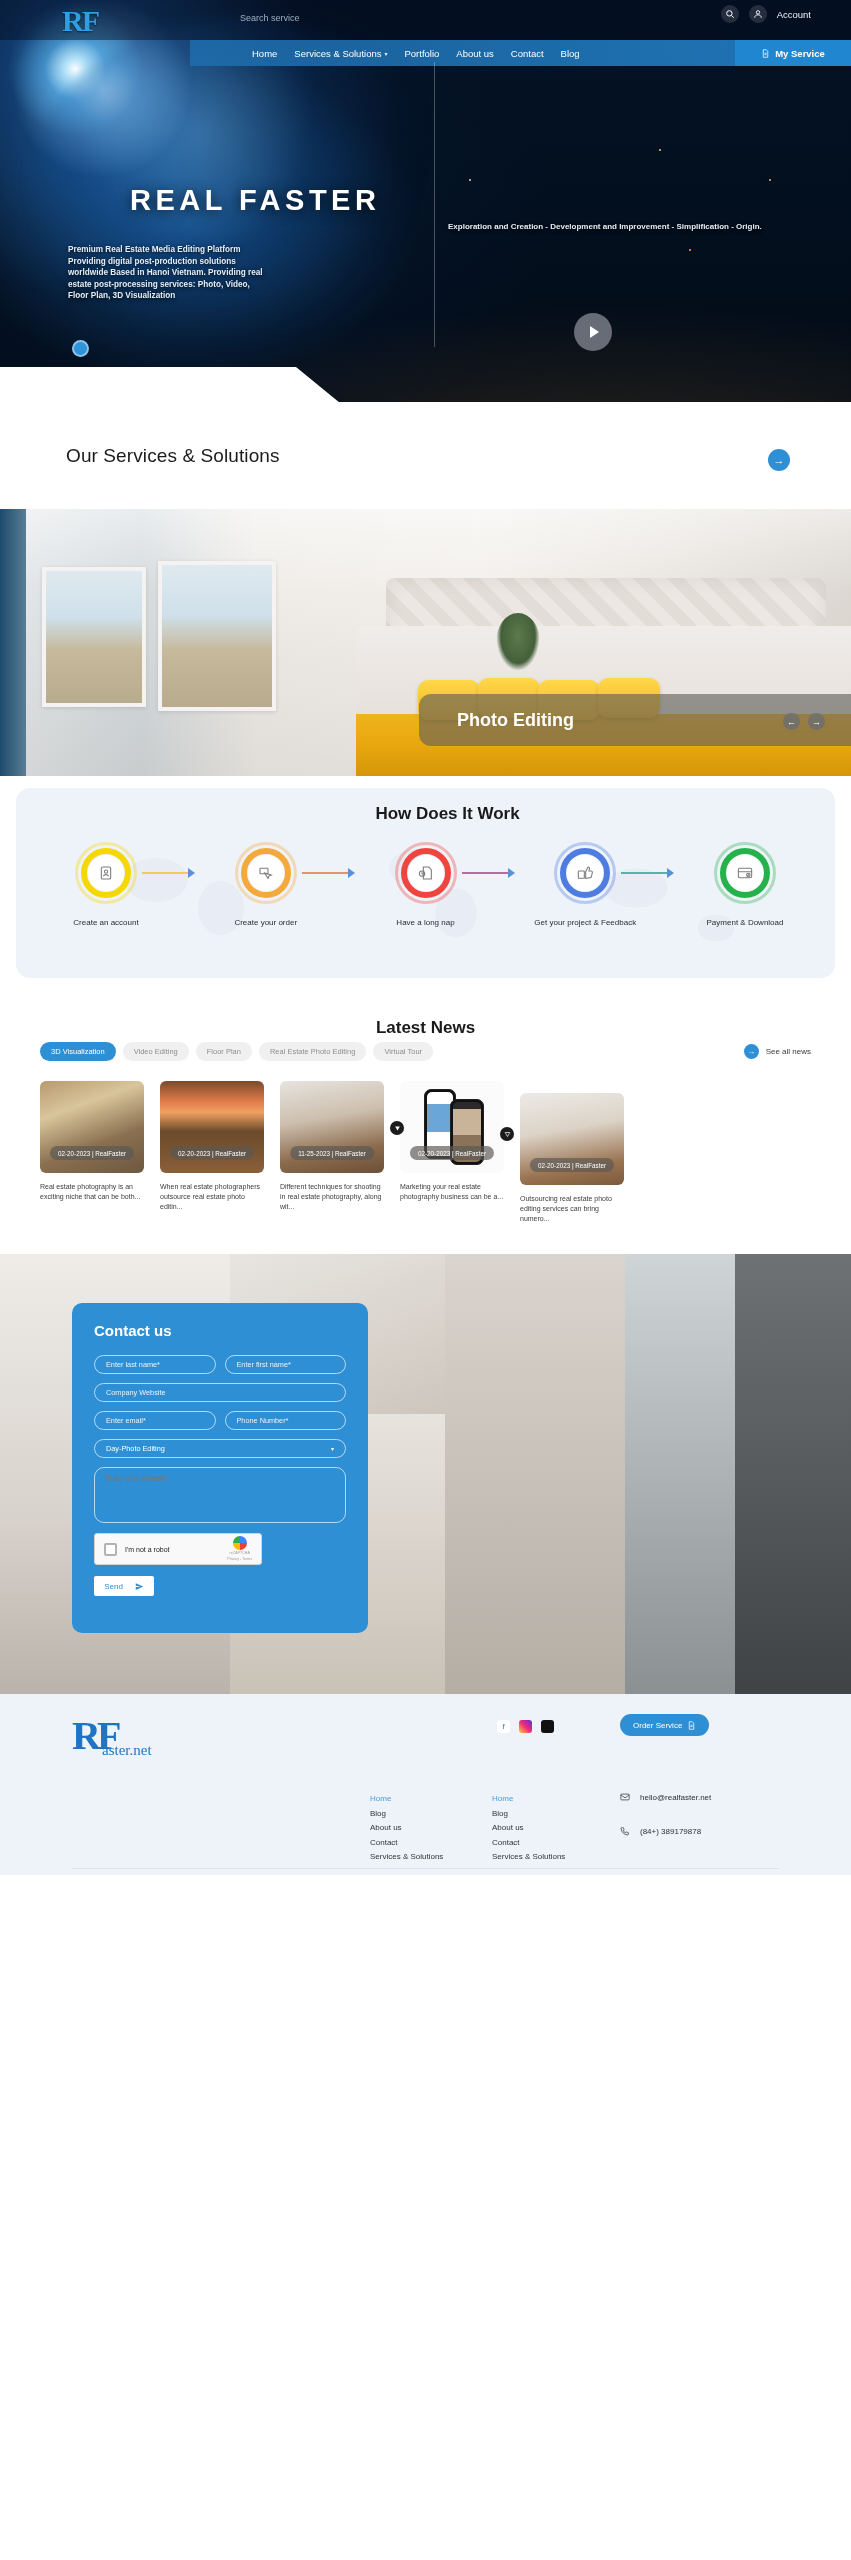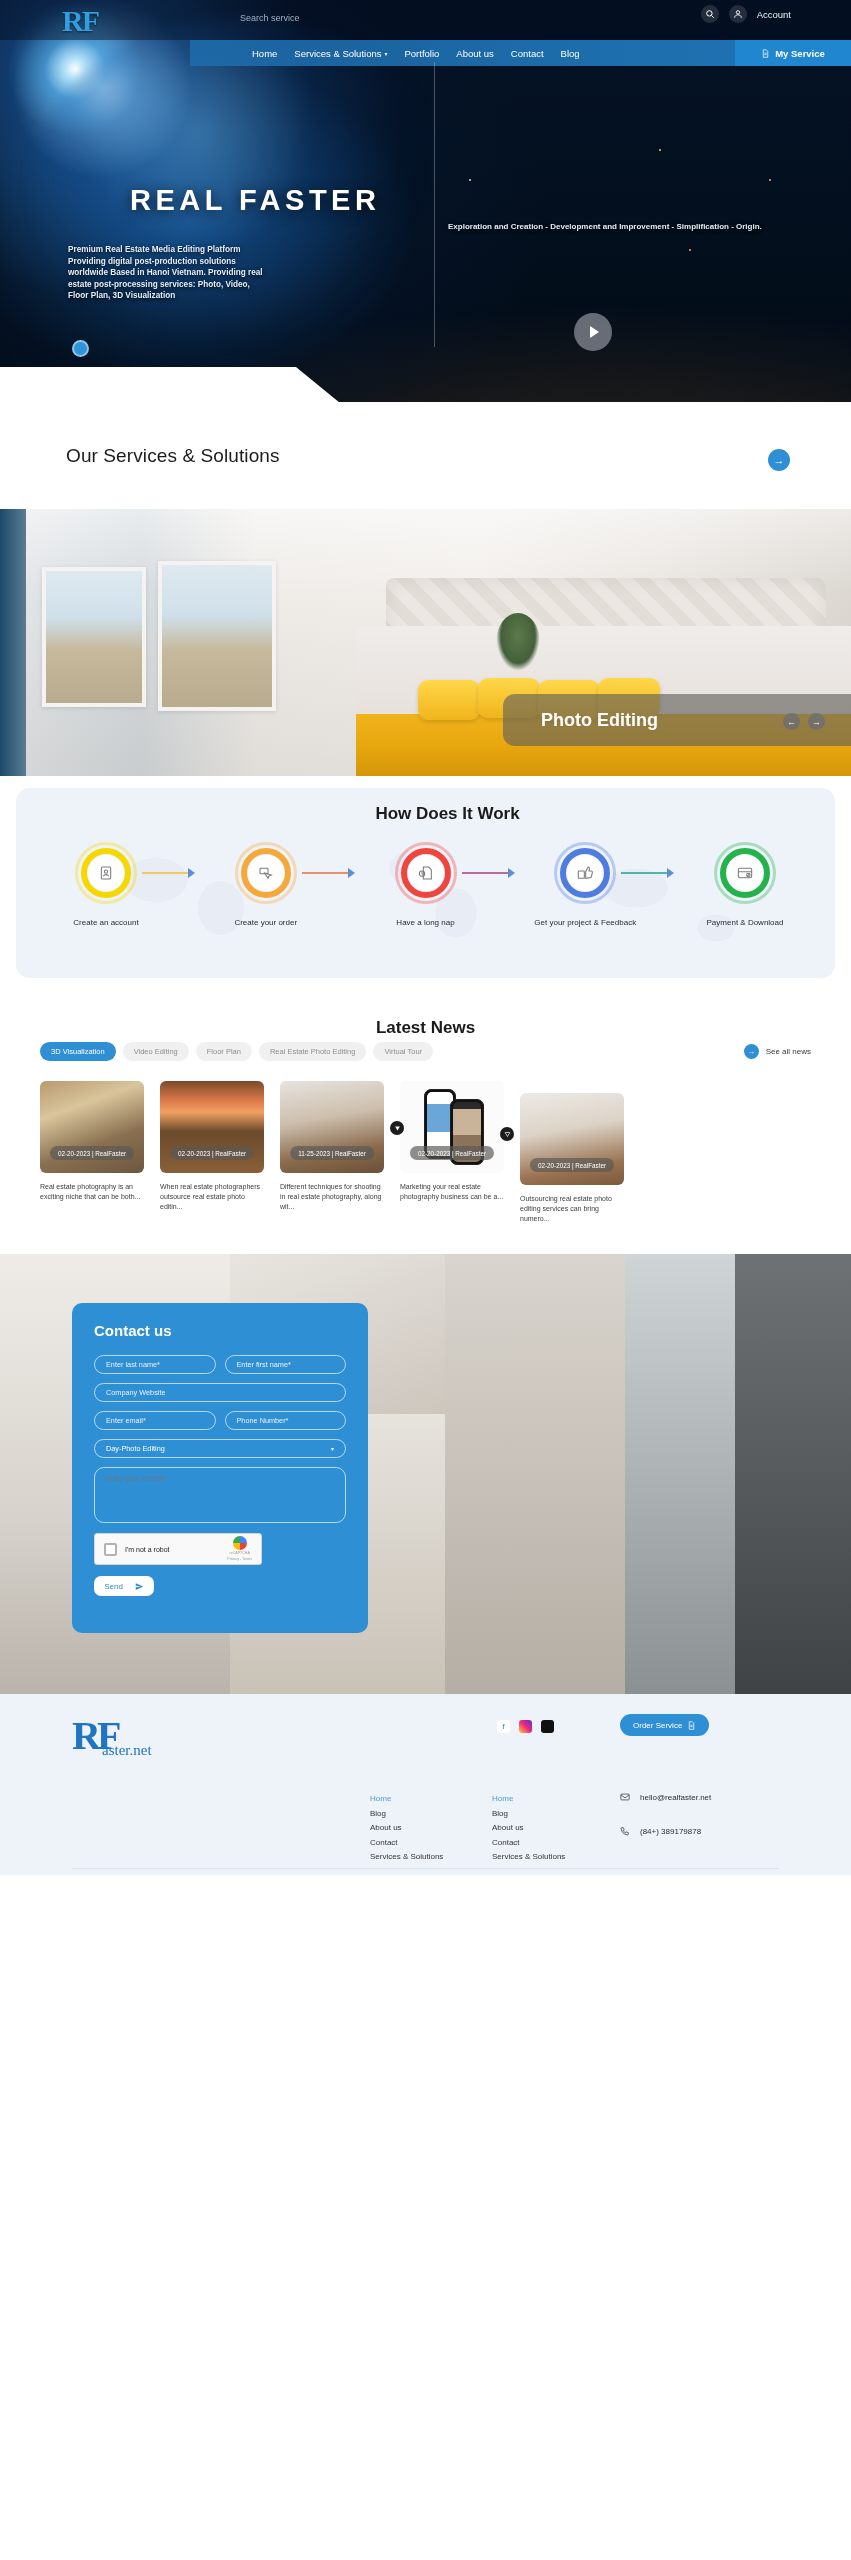--- a/index.html
+++ b/index.html
@@ -46,21 +46,21 @@
   
   .topbar { position:absolute; top:0; left:0; width:851px; height:40px; display:flex; align-items:center;
     background: rgba(2,12,28,.45); }
   .logo { position:absolute; left:62px; top:4px; width:56px; height:36px; }
   .logo-text { font-family:"Liberation Serif", serif; font-weight:700; font-size:30px;
     color:#2e9fe0; letter-spacing:-2px; text-shadow:0 1px 2px rgba(0,0,0,.6); line-height:34px; }
   .search-wrap { position:absolute; left:240px; top:7px; }
   .search-input { width:200px; height:22px; background:transparent; border:none; outline:none;
     color:#d3dde8; font-size:9px; font-family:"Liberation Sans", sans-serif; }
   .search-input::placeholder { color:#9fb0c2; }
-  .topbar-right { position:absolute; right:60px; top:5px; display:flex; align-items:center; gap:10px; }
+  .topbar-right { position:absolute; right:40px; top:5px; display:flex; align-items:center; gap:10px; }
   .icon-circle { width:18px; height:18px; border-radius:50%; background:rgba(255,255,255,.13);
     display:flex; align-items:center; justify-content:center; }
   .icon-circle svg { width:10px; height:10px; }
   .account-label { color:#eef3f8; font-size:9.5px; }
 
   
   .navbar { position:absolute; top:40px; left:190px; width:661px; height:26px;
     background: linear-gradient(90deg, rgba(30,110,175,.82) 0%, rgba(33,125,195,.85) 60%, rgba(35,130,200,.88) 100%);
     display:flex; align-items:center; }
   .nav-links { display:flex; align-items:center; gap:17px; margin-left:62px; }
@@ -107,21 +107,21 @@
     background: linear-gradient(180deg,#efecea 0%, #e8e2dd 55%, #d6cec7 100%); border-radius:6px 6px 0 0; }
   .headboard { position:absolute; left:360px; bottom:88px; width:440px; height:110px;
     background: repeating-linear-gradient(45deg,#ece7e3 0 12px,#e3ddd8 12px 24px); border-radius:8px 8px 0 0;
     box-shadow: inset 0 0 20px rgba(0,0,0,.07); }
   .blanket { position:absolute; left:330px; bottom:0; width:500px; height:62px;
     background: linear-gradient(180deg,#f0b31d 0%, #e8a70e 50%, #d4960a 100%); }
   .pillow { position:absolute; width:62px; height:40px; border-radius:10px;
     background: linear-gradient(180deg,#ffd84a,#f0b41c); box-shadow:0 2px 4px rgba(0,0,0,.14); }
   .plant { position:absolute; left:470px; bottom:105px; width:44px; height:58px;
     background: radial-gradient(ellipse at 50% 40%, #5c7a4a 0%, #44603a 55%, rgba(0,0,0,0) 70%); border-radius:50%; }
-  .slide-caption { position:absolute; right:0; bottom:30px; width:348px; height:52px;
+  .slide-caption { position:absolute; right:0; bottom:30px; width:432px; height:52px;
     background:rgba(95,93,90,.62); border-radius:12px 0 0 12px; display:flex; align-items:center; }
   .slide-caption-title { color:#fff; font-size:18px; font-weight:700; margin-left:38px; }
   .slide-navs { position:absolute; right:26px; bottom:46px; display:flex; gap:8px; }
   .slide-nav { width:17px; height:17px; border-radius:50%; background:rgba(110,110,110,.85);
     color:#fff; font-size:9px; display:flex; align-items:center; justify-content:center; cursor:pointer; }
 
   
   .how-wrap { background:#fff; padding:12px 0 22px; }
   .how { position:relative; margin:0 16px; background:#eef3fa; border-radius:14px; height:190px; overflow:hidden; }
   .how-map { position:absolute; inset:0; opacity:.5;
@@ -195,21 +195,21 @@
     font-family:"Liberation Sans", sans-serif; }
   .recaptcha { margin-top:10px; width:168px; height:32px; background:#f9f9f9; border:1px solid #d3d3d3;
     border-radius:3px; display:flex; align-items:center; padding:0 9px; gap:8px; }
   .rc-box { width:13px; height:13px; border:2px solid #b2b2b2; background:#fff; border-radius:2px; cursor:pointer; }
   .rc-label { font-size:7px; color:#1b1b1b; }
   .rc-logo { margin-left:auto; text-align:center; }
   .rc-logo-mark { width:14px; height:14px; margin:0 auto;
     background: conic-gradient(#4285f4 0 25%, #ea4335 0 50%, #fbbc05 0 75%, #34a853 0 100%);
     border-radius:50%; }
   .rc-logo-text { font-size:3.6px; color:#9a9a9a; line-height:5px; margin-top:1px; }
-  .send-btn { margin-top:11px; width:60px; height:20px; border-radius:7px; background:#fff; border:none;
+  .send-btn { margin-top:11px; width:60px; height:20px; border-radius:2px; background:#fff; border:none;
     display:flex; align-items:center; justify-content:center; gap:12px; cursor:pointer;
     color:#2f8fd4; font-size:8px; font-family:"Liberation Sans", sans-serif; }
 
   
   .footer { background:#eef3fa; height:181px; position:relative; padding-top:18px; }
   .f-logo { position:absolute; left:72px; top:22px; }
   .f-logo-main { font-family:"Liberation Serif", serif; font-size:40px; font-weight:700; color:#1f74c4;
     letter-spacing:-4px; line-height:40px; }
   .f-logo-sub { font-family:"Liberation Serif", serif; font-size:15px; color:#1f74c4; margin-top:-14px; margin-left:30px; }
   .f-socials { position:absolute; left:497px; top:26px; display:flex; gap:9px; }

